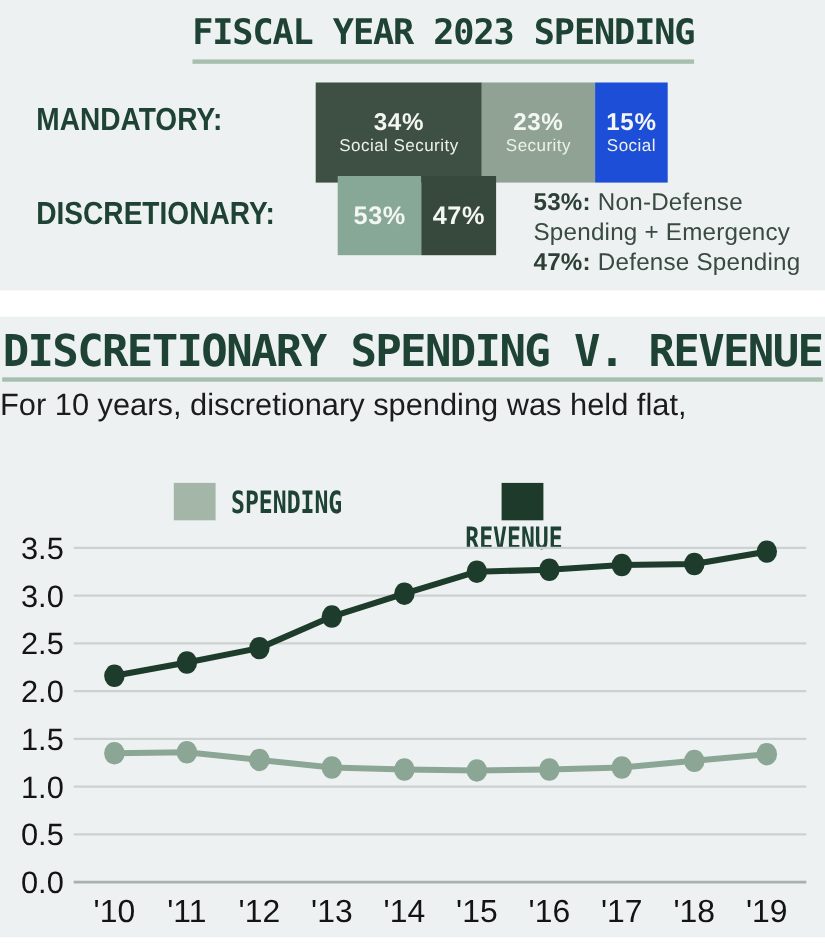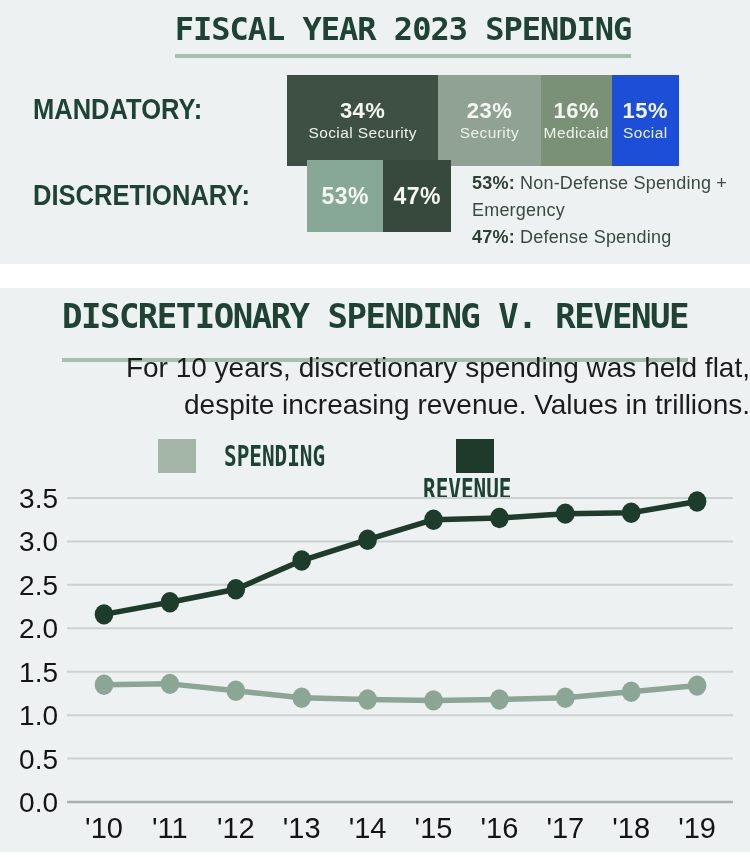--- a/index.html
+++ b/index.html
@@ -12,45 +12,45 @@
   #card-bottom { top:288px; height:564px; }
 
   .title-wrap { position:absolute; left:0; width:750px; text-align:center; }
   #title-top-wrap { top:13px;padding-left:28px; }
   #title-bottom-wrap { top:299px; }
   .big-title {
     font-family:"DejaVu Sans Mono", monospace; font-weight:bold; color:#1e4233;
     display:inline-block; border-bottom:4px solid #a6bfaf; line-height:1.05;
   }
   #title-top { font-size:32px; padding-bottom:7px; letter-spacing:-1px; }
-  #title-bottom { font-size:34px; padding-bottom:23px; letter-spacing:-1.5px; }
+  #title-bottom { font-size:40px; padding-bottom:2px; letter-spacing:-1.5px; }
 
   .row-label {
     position:absolute; left:33px; font-weight:bold; color:#1e4233; font-size:29px;
     transform:scaleX(0.88); transform-origin:left top; white-space:nowrap;
   }
   #mandatory-label { top:93px; }
   #discretionary-label { top:179px; }
 
   #mandatory-bar { position:absolute; left:269px; top:75px; width:445px; height:91px; display:flex;margin-left:18px; }
   #disc-bar { position:absolute; left:283px; top:160px; width:144px; height:72px; display:flex;padding-left:24px; }
   .seg { display:flex; flex-direction:column; align-items:center; justify-content:center; gap:3px; overflow:hidden; }
   .seg .pct { font-weight:bold; font-size:22px; color:#f4f6f2; letter-spacing:0.5px; line-height:1; }
   .seg .segname { font-size:15.5px; color:#edf1ec; letter-spacing:0.4px; line-height:1; white-space:nowrap; }
   #disc-bar .pct { font-size:23px; }
 
-  #disc-notes { position:absolute; left:472px; top:170px; font-size:18px; color:#3a4a40;
+  #disc-notes { position:absolute; left:485px; top:170px; font-size:22px; color:#3a4a40;
     line-height:27px; letter-spacing:0.2px; }
   #disc-notes b { color:#2e4036; }
 
-  #subtitle { position:absolute; left:0; top:349px; width:750px; text-align:right;
+  #subtitle { position:absolute; left:0; top:349px; width:750px; text-align:left;
     font-size:28px; line-height:37px; color:#1c1c1e; }
 
   .legend-item { position:absolute; display:flex; align-items:center; }
-  #legend-spending { left:158px; top:439px;gap:14px; }
+  #legend-spending { left:158px; top:439px; }
   #legend-revenue  { left:409px; top:439px;flex-direction:column; }
   .legend-swatch { width:38px; height:34px; flex:0 0 auto; }
   .legend-label {
     font-family:"DejaVu Sans Mono", monospace; font-weight:bold; font-size:28px; color:#1e4233;
     margin-left:14px; transform:scaleX(0.75); transform-origin:left center; white-space:nowrap;
   }
 
   #chart { position:absolute; left:0; top:478px; }
   #chart text { font-family:"Liberation Sans", sans-serif; }
 </style>
@@ -68,24 +68,20 @@
 
 <div id="mandatory-bar">
     <div class="seg" style="width: 34%; background: rgb(62, 80, 67);">
       <div class="pct">34%</div>
       <div class="segname">Social Security</div>
     </div>
     <div class="seg" style="width: 23%; background: rgb(143, 162, 148);">
       <div class="pct">23%</div>
       <div class="segname">Security</div>
     </div>
-    <div class="seg" style="width: 16%; background: rgb(123, 145, 119);">
-      <div class="pct">16%</div>
-      <div class="segname">Medicaid</div>
-    </div>
     <div class="seg" style="width: 15%; background: #1d4ed8; text-align: right;">
       <div class="pct">15%</div>
       <div class="segname">Social</div>
     </div>
   </div>
 
 <div class="row-label" id="discretionary-label">DISCRETIONARY:</div>
 
 <div id="disc-bar">
     <div class="seg" style="width: 53%; background: rgb(135, 168, 150);">
@@ -100,21 +96,20 @@
     <div><b>53%:</b><span> Non-Defense Spending + Emergency</span></div>
     <div><b>47%:</b><span> Defense Spending</span></div>
   </div>
 
 <div class="title-wrap" id="title-bottom-wrap">
   <span class="big-title" id="title-bottom">DISCRETIONARY SPENDING V. REVENUE</span>
 </div>
 
 <div id="subtitle">
   <div>For 10 years, discretionary spending was held flat,</div>
-  <div>despite increasing revenue. Values in trillions.</div>
 </div>
 
 <div class="legend-item" id="legend-spending">
   <div class="legend-swatch" style="background: rgb(163, 182, 168);"></div>
   <span class="legend-label">SPENDING</span>
 </div>
 <div class="legend-item" id="legend-revenue">
   <div class="legend-swatch" style="background: rgb(29, 58, 43);"></div>
   <span class="legend-label">REVENUE</span>
 </div>

